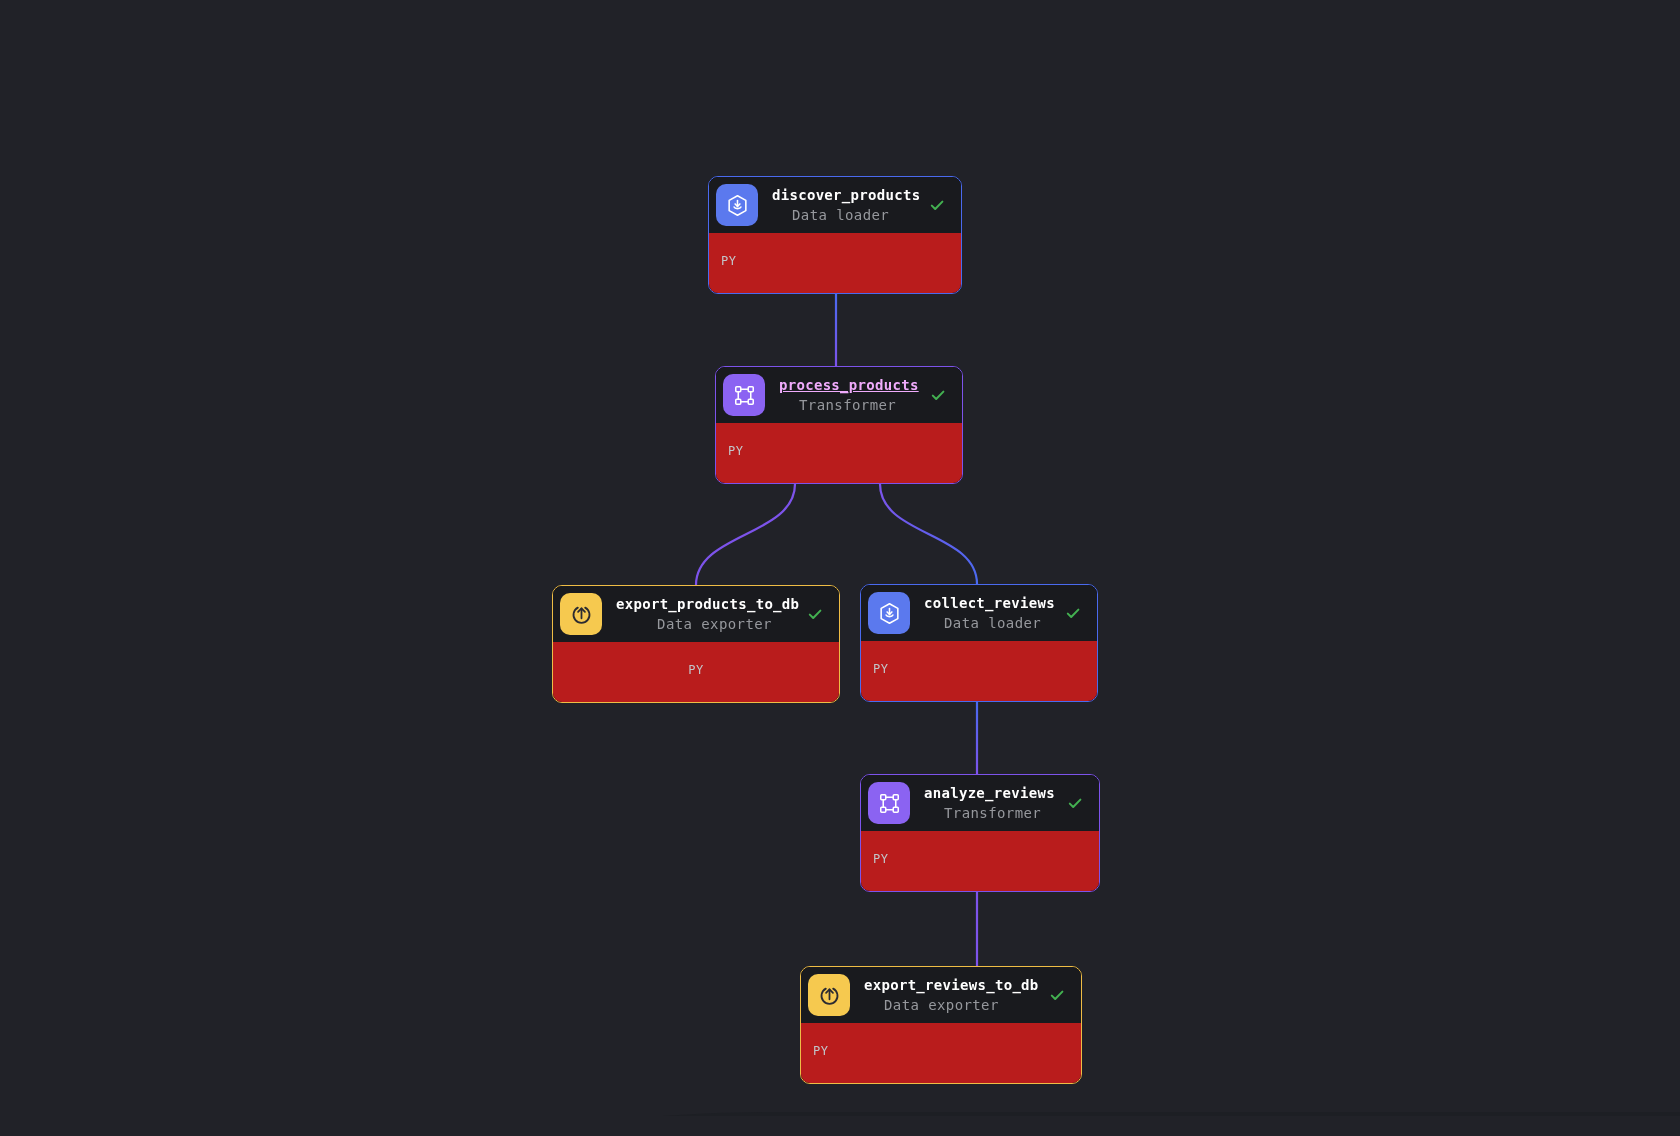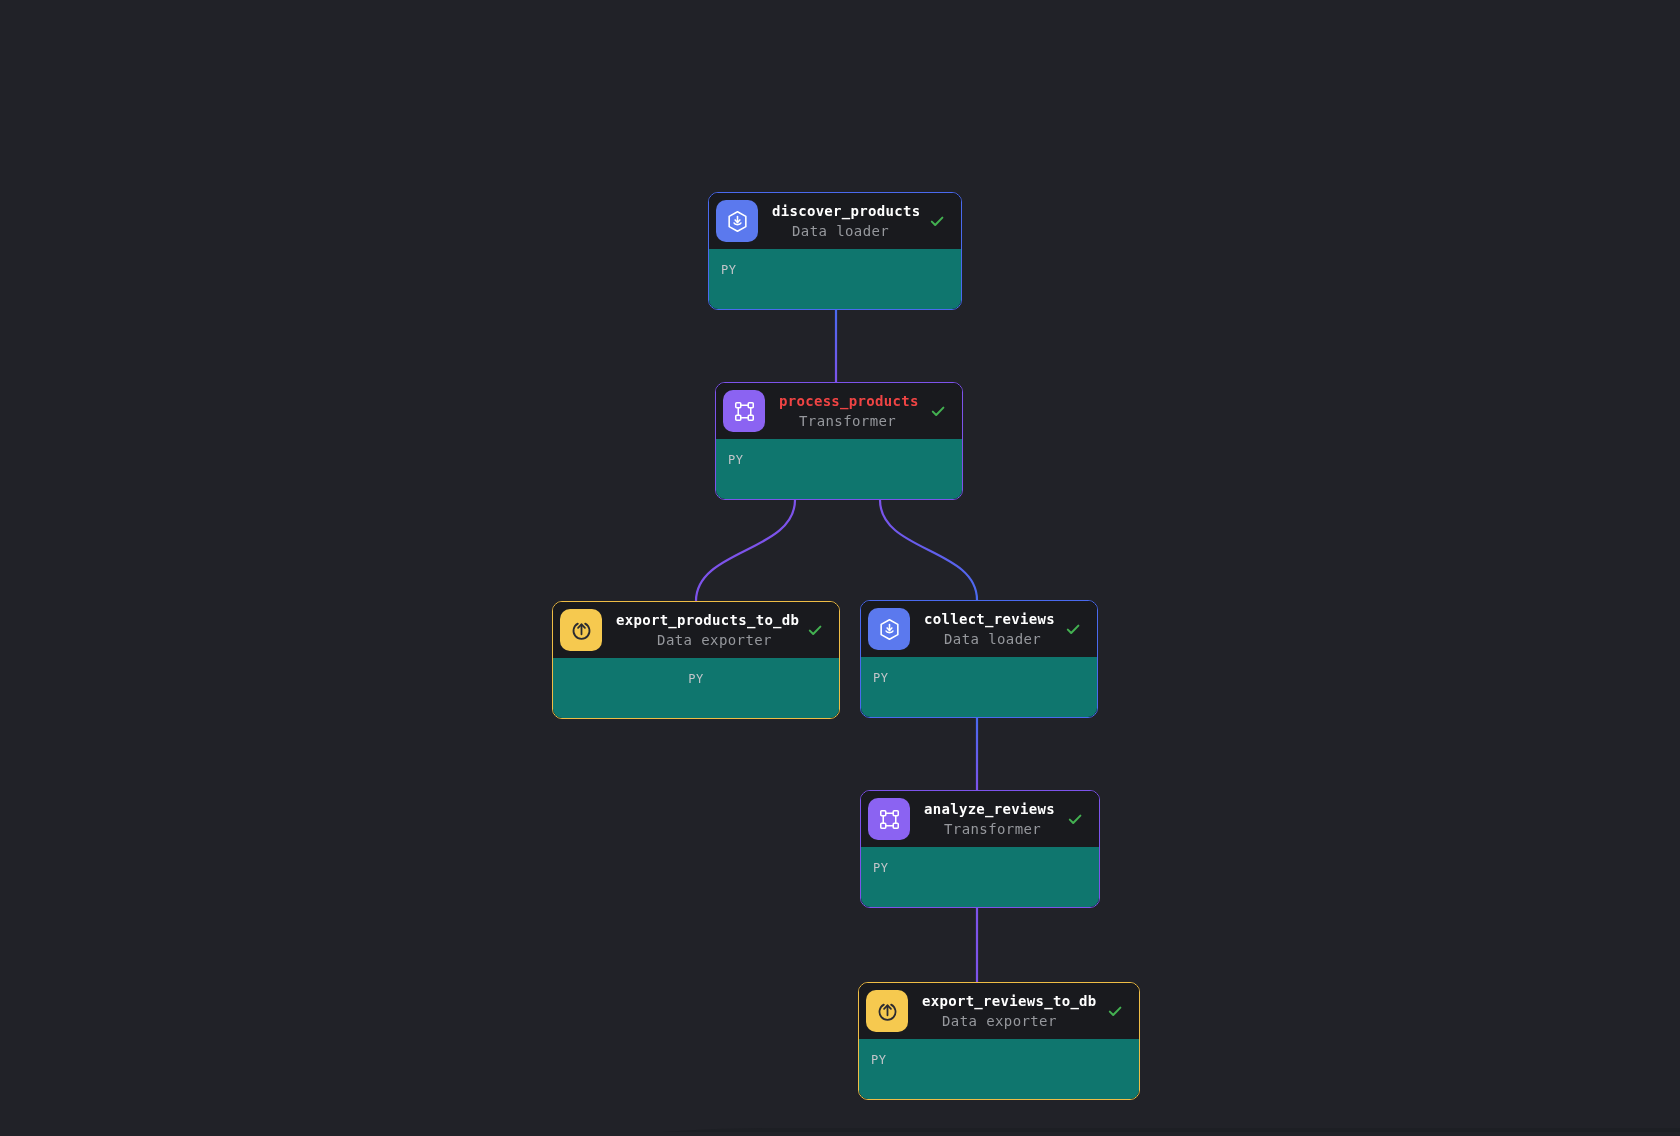--- a/index.html
+++ b/index.html
@@ -3,21 +3,20 @@
 <meta charset="utf-8">
 <style>
   html, body { margin: 0; padding: 0; background: #212228; }
   .canvas {
     position: relative;
     width: 1680px;
     height: 1116px;
     overflow: hidden;
     background: #212228;
     font-family: "DejaVu Sans Mono", "Liberation Mono", monospace;
-    margin-top: 16px;
   }
   .edges-layer {
     position: absolute;
     left: 0; top: 0;
     width: 1680px; height: 1136px;
     pointer-events: none;
   }
   .edges-layer path { pointer-events: stroke; }
   .bottom-panel {
     position: absolute;
@@ -78,22 +77,22 @@
     font-size: 14px;
     line-height: 1.15;
     letter-spacing: 0.4px;
     white-space: nowrap;
     padding-left: 20px;
   }
   .node-check { margin-left: auto; display: flex; flex: none; }
   .node-check svg { width: 16px; height: 16px; display: block; }
   .node-body {
     flex: 1;
-    background: #0f766e;
-    padding: 10px 12px;
+    background: #b91c1c;
+    padding: 17px 12px;
   }
   .node-lang {
     color: #c2c5c9;
     font-size: 12px;
     letter-spacing: 0.5px;
   }
 </style>
 </head>
 <body style="background: rgb(33, 34, 40);">
 
@@ -159,21 +158,21 @@
       <div class="node-icon">
             <svg viewBox="0 0 24 24" fill="none" stroke="#ffffff" stroke-width="1.5" stroke-linecap="round" stroke-linejoin="round" xmlns="http://www.w3.org/2000/svg">
     <rect x="6" y="6" width="12" height="12"></rect>
     <rect x="3.6" y="3.6" width="4.8" height="4.8" rx="0.9" fill="var(--icon-bg)"></rect>
     <rect x="15.6" y="3.6" width="4.8" height="4.8" rx="0.9" fill="var(--icon-bg)"></rect>
     <rect x="3.6" y="15.6" width="4.8" height="4.8" rx="0.9" fill="var(--icon-bg)"></rect>
     <rect x="15.6" y="15.6" width="4.8" height="4.8" rx="0.9" fill="var(--icon-bg)"></rect>
   </svg>
           </div>
       <div class="node-titles">
-        <div class="node-title" style="color: #ef4444;">process_products</div>
+        <div class="node-title" style="color: #f0abfc; text-decoration: underline;">process_products</div>
         <div class="node-subtitle" style="color: rgb(150, 152, 157);">Transformer</div>
       </div>
       <div class="node-check" style="color: rgb(67, 177, 81);">
         <svg viewBox="0 0 16 16" fill="none" stroke="currentColor" stroke-width="2" stroke-linecap="round" stroke-linejoin="round" xmlns="http://www.w3.org/2000/svg">
           <path d="M2.8 8.6 L6.2 12 L13.4 4.6"></path>
         </svg>
       </div>
     </div>
     <div class="node-body">
       <span class="node-lang" style="color: rgb(194, 197, 201);">PY</span>
@@ -248,21 +247,21 @@
         <svg viewBox="0 0 16 16" fill="none" stroke="currentColor" stroke-width="2" stroke-linecap="round" stroke-linejoin="round" xmlns="http://www.w3.org/2000/svg">
           <path d="M2.8 8.6 L6.2 12 L13.4 4.6"></path>
         </svg>
       </div>
     </div>
     <div class="node-body">
       <span class="node-lang" style="color: rgb(194, 197, 201);">PY</span>
     </div>
   </div>
 
-  <div class="node" style="left: 858px; top: 966px; width: 282px; height: 118px; --border: #efbd45; --icon-bg: #f6c94f;">
+  <div class="node" style="left: 800px; top: 966px; width: 282px; height: 118px; --border: #efbd45; --icon-bg: #f6c94f;">
     <div class="node-header" style="background: rgb(25, 26, 30);">
       <div class="node-icon">
             <svg viewBox="0 0 24 24" fill="none" stroke="#2b2b31" stroke-width="1.7" stroke-linecap="round" stroke-linejoin="round" xmlns="http://www.w3.org/2000/svg">
     <path d="M8.5 5.4 A7.7 7.7 0 1 0 15.5 5.4"></path>
     <path d="M12 15.6 V6.2"></path>
     <path d="M8.7 9.5 L12 6.2 L15.3 9.5"></path>
   </svg>
           </div>
       <div class="node-titles">
         <div class="node-title" style="color: rgb(255, 255, 255);">export_reviews_to_db</div>

